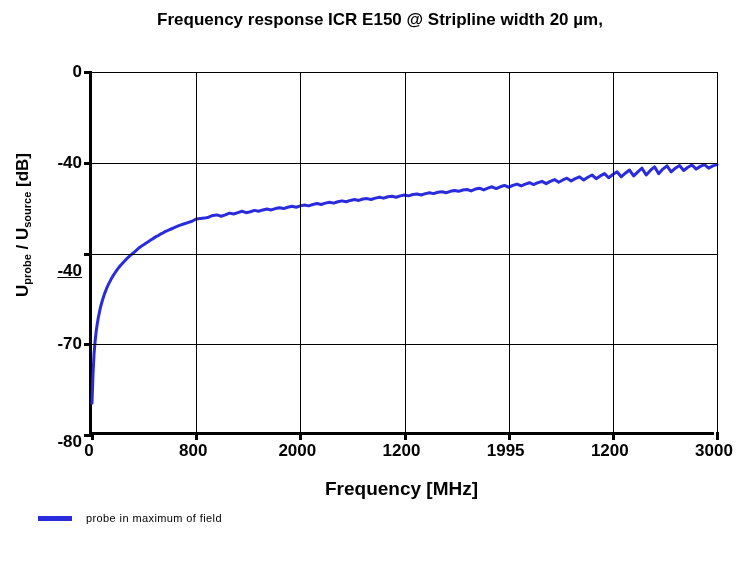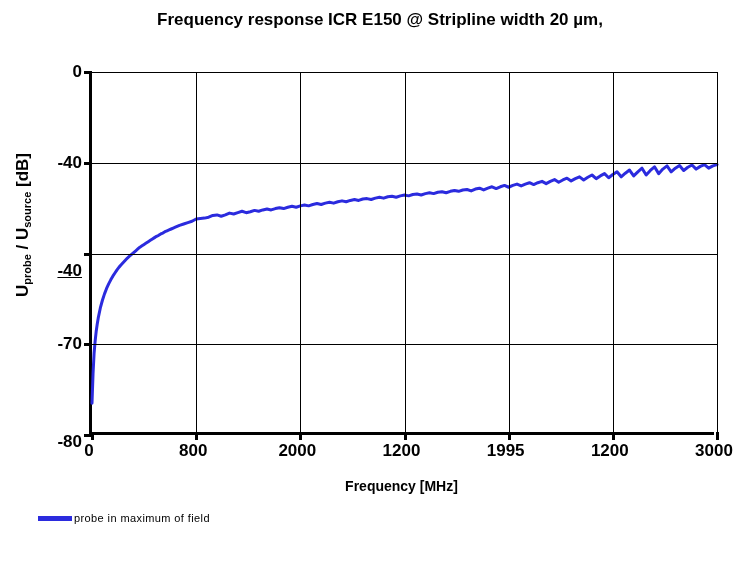--- a/index.html
+++ b/index.html
@@ -114,21 +114,21 @@
     white-space: nowrap;
   }
 
   
   .axis-title-x {
     position: absolute;
     left: 89px;
     top: 478px;
     width: 625px;
     text-align: center;
-    font-size: 14px;
+    font-size: 19px;
     font-weight: bold;
   }
   .axis-title-y {
     position: absolute;
     left: -142px;
     top: 215px;
     width: 330px;
     text-align: center;
     font-size: 17px;
     font-weight: bold;
@@ -143,21 +143,21 @@
     bottom: -3px;
   }
 
   
   .legend {
     position: absolute;
     left: 38px;
     top: 512px;
     display: flex;
     align-items: center;
-    gap: 2px;
+    gap: 14px;
   }
   .legend-swatch {
     width: 34px;
     height: 5px;
     background: #2B2BDE;
     display: inline-block;
   }
   .legend-label {
     font-size: 11px;
     font-weight: normal;

